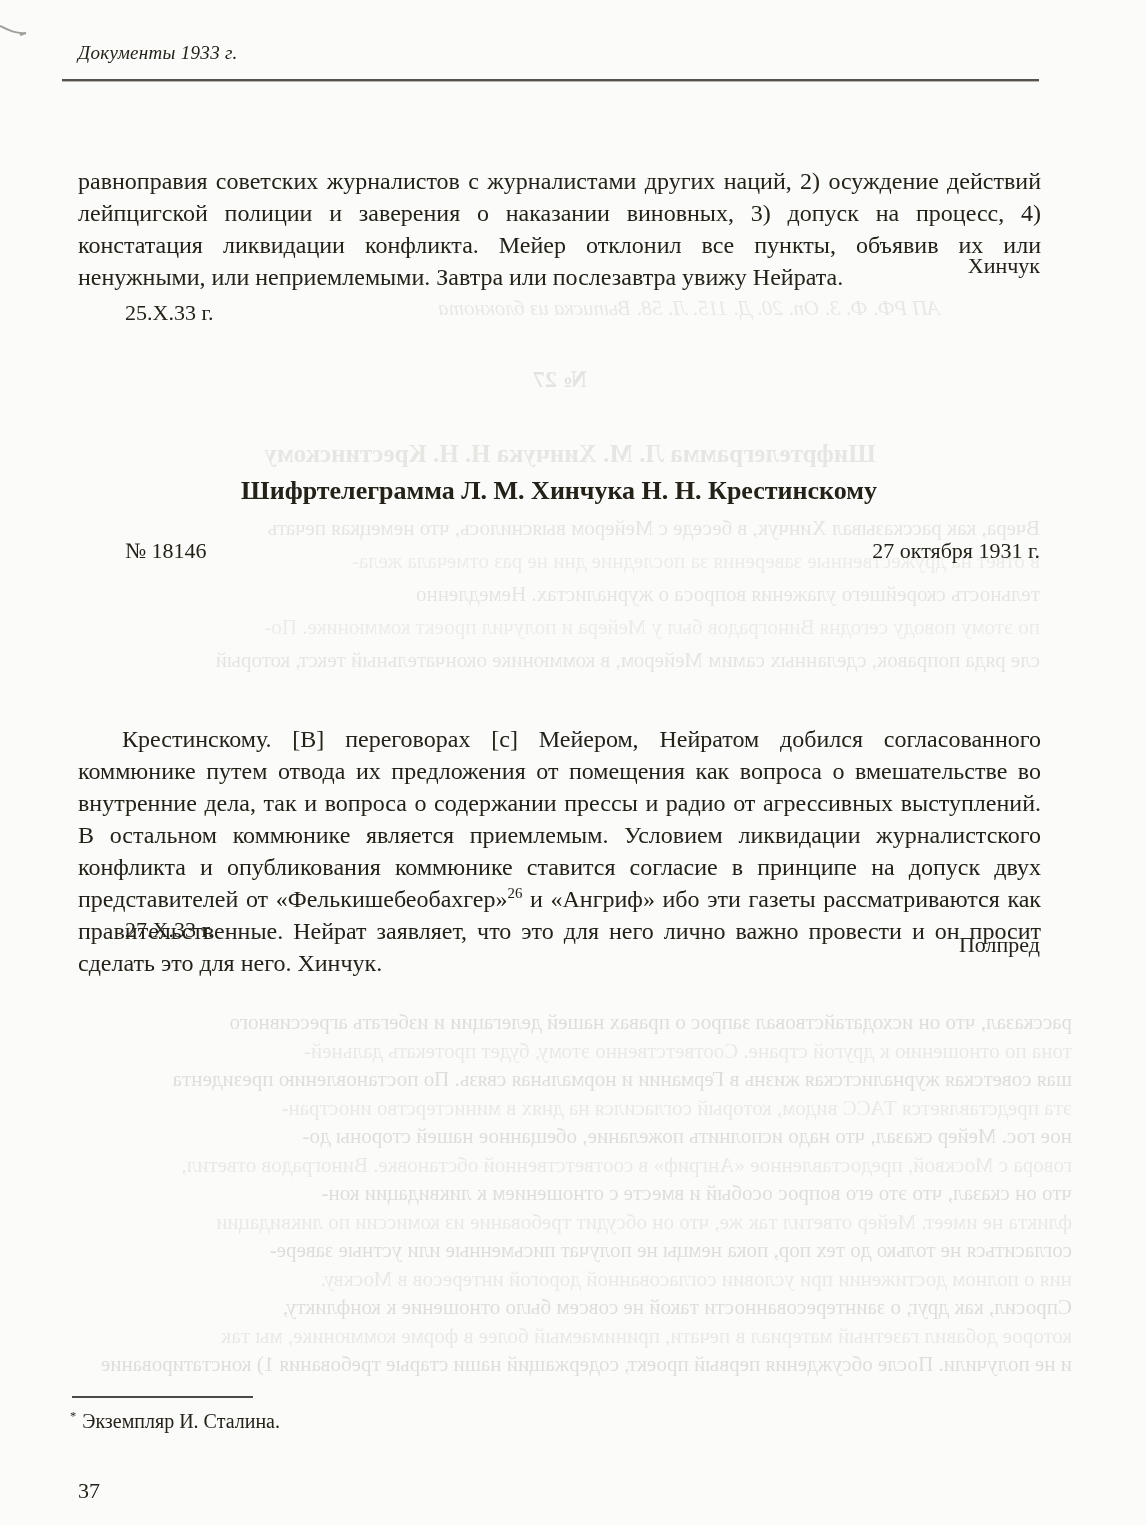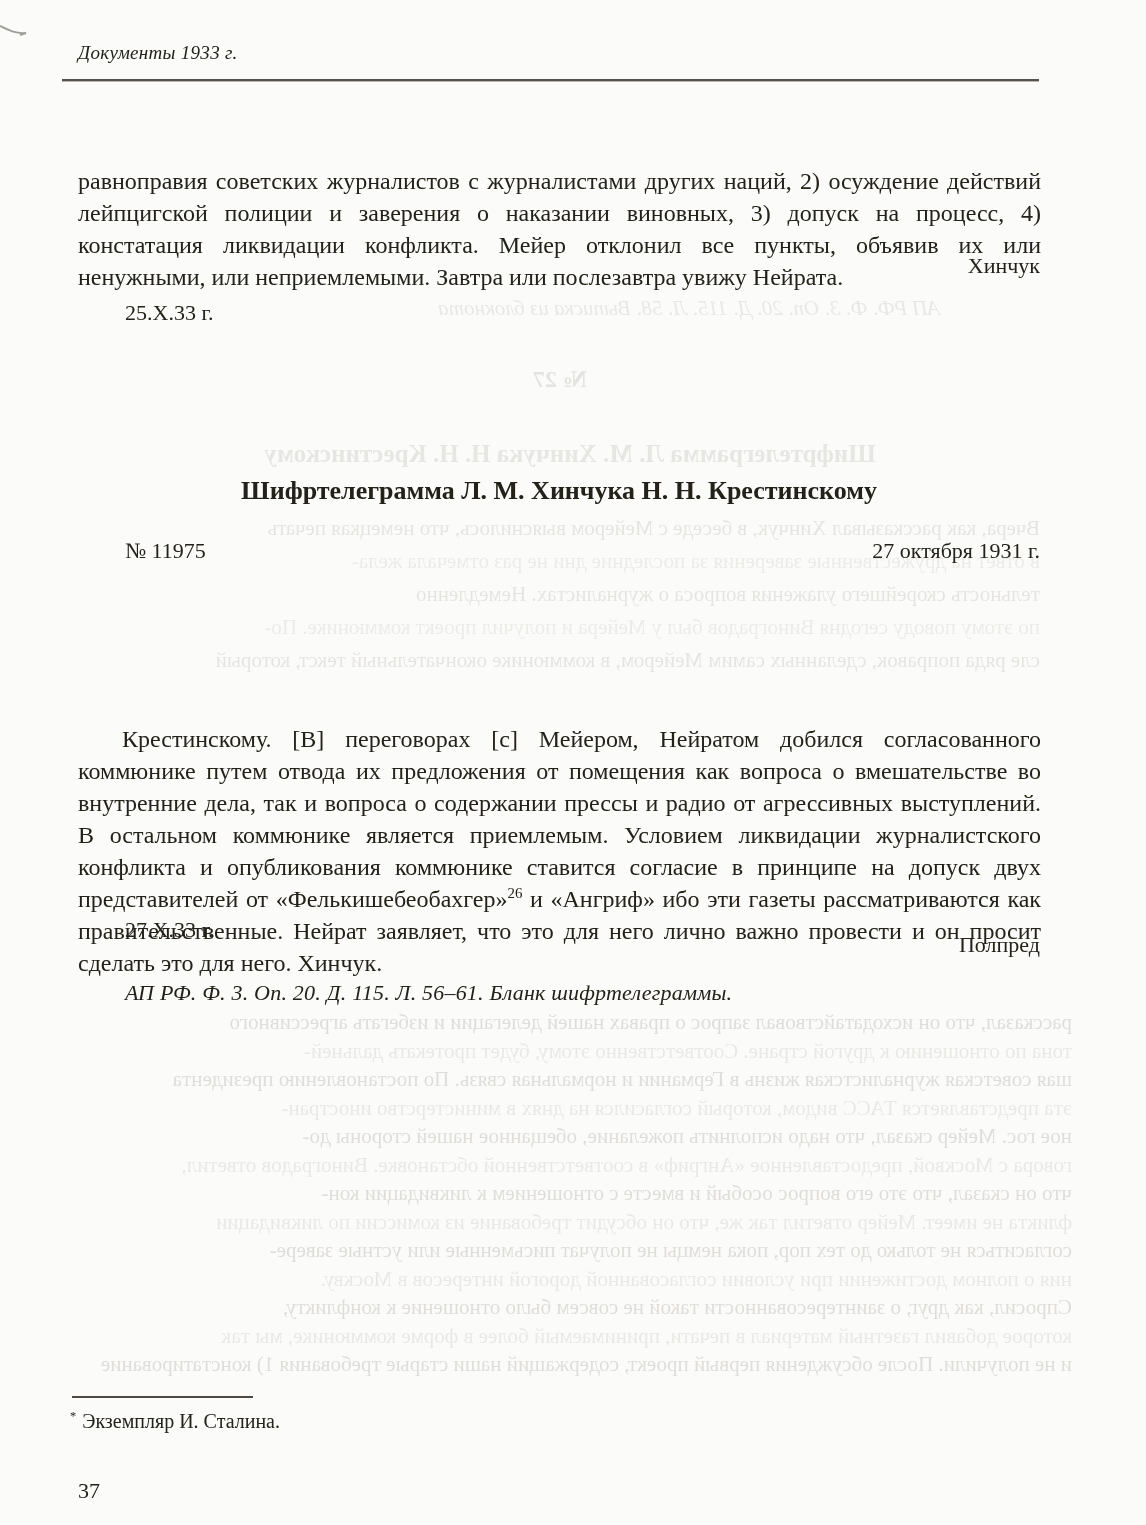--- a/index.html
+++ b/index.html
@@ -87,29 +87,28 @@
   <div class="abs running-header">Документы 1933 г.</div>
   <div class="abs header-rule"></div>
 
   <p class="abs body-par par1">равноправия советских журналистов с журналистами других наций, 2) осуждение действий лейпцигской полиции и заверения о наказании виновных, 3) допуск на процесс, 4) констатация ликвидации конфликта. Мейер отклонил все пункты, объявив их или ненужными, или неприемлемыми. Завтра или послезавтра увижу Нейрата.</p>
   <div class="abs sig-right sig1">Хинчук</div>
   <div class="abs date-left date1">25.X.33 г.</div>
 
   <div class="abs doc-title">Шифртелеграмма Л. М. Хинчука Н. Н. Крестинскому</div>
 
   <div class="abs meta-row">
-    <span class="tg-num">№ 11975</span>
+    <span class="tg-num">№ 18146</span>
     <span>27 октября 1931 г.</span>
   </div>
 
 
   <p class="abs body-par par2"><span>Крестинскому. [В] переговорах [с] Мейером, Нейратом добился согласованного коммюнике путем отвода их предложения от помещения как вопроса о вмешательстве во внутренние дела, так и вопроса о содержании прессы и радио от агрессивных выступлений. В остальном коммюнике является приемлемым. Условием ликвидации журналистского конфликта и опубликования коммюнике ставится согласие в принципе на допуск двух представителей от «Фелькишебеобахгер»</span><sup>26</sup><span> и «Ангриф» ибо эти газеты рассматриваются как правительственные. Нейрат заявляет, что это для него лично важно провести и он просит сделать это для него. Хинчук.</span></p>
 
   <div class="abs date-left date2">27.X.33 г.</div>
   <div class="abs sig-right sig2">Полпред</div>
-  <div class="abs archive-ref ref2">АП РФ. Ф. 3. Оп. 20. Д. 115. Л. 56–61. Бланк шифртелеграммы.</div>
 
   <div class="abs footnote-rule"></div>
   <div class="abs footnote"><sup>*</sup><span class="fn-text">Экземпляр И. Сталина.</span></div>
 
   <div class="abs page-number">37</div>
 
 </div>
 
 </body></html>

